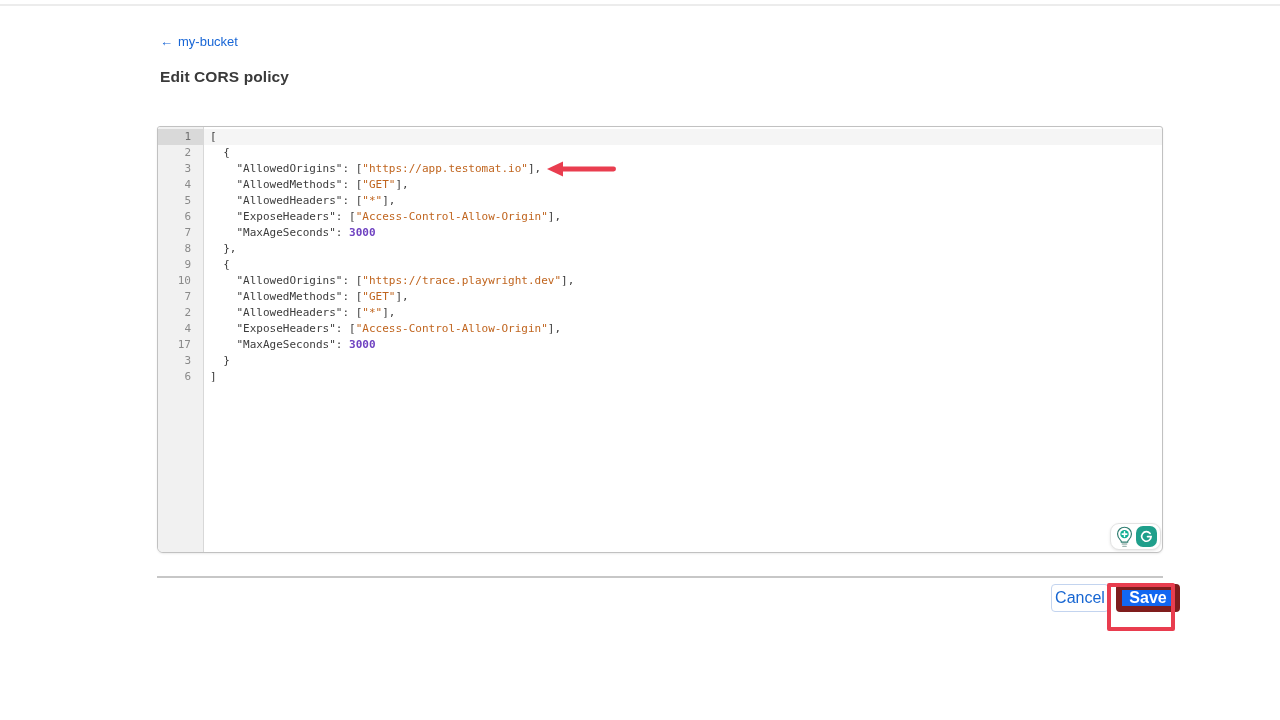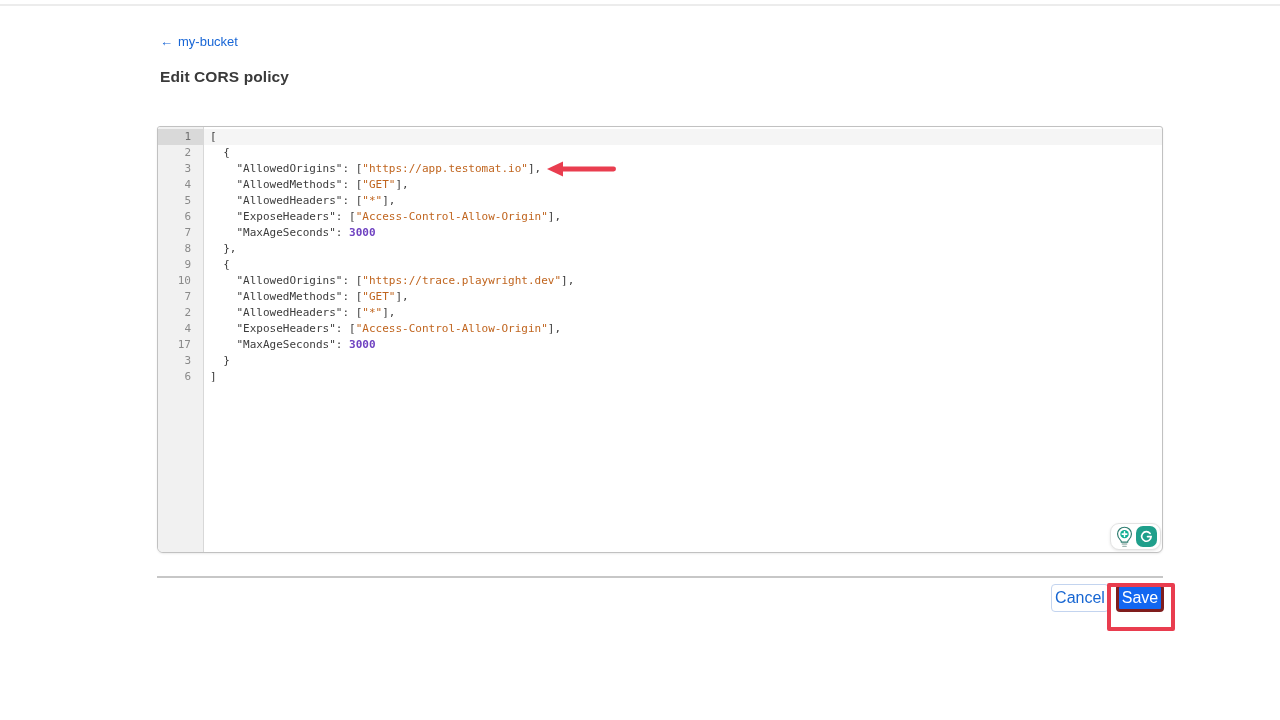--- a/index.html
+++ b/index.html
@@ -44,22 +44,22 @@
     display:flex; align-items:center; justify-content:center; cursor:pointer; border:none; }
 
   .divider { position:absolute; left:157px; top:576px; width:1006px; height:2px;
     background:#c7c7c7; }
 
   .btn { position:absolute; top:572px; height:28px; border-radius:4px;
     font-family:"Liberation Sans", sans-serif; font-size:16px; cursor:pointer;
     display:flex; align-items:center; justify-content:center;margin-top:12px; }
   .btn-cancel { left:1051px; width:58px; background:#ffffff;
     border:1px solid #c3d4ef; color:#1766d2; }
-  .btn-save { left:1116px; width:48px; background:#1267f1;
-    border:3px solid #7f1d1d; color:#ffffff; }
+  .btn-save { left:1116px; width:64px; background:#1267f1;
+    border:6px solid #7f1d1d; color:#ffffff;font-weight:bold; }
 
   .anno { position:absolute; pointer-events:none; }
   .anno-arrow { left:546px; top:160px; width:72px; height:18px; }
   .anno-box { left:1107px; top:583px; width:68px; height:48px;
     border:4px solid #e93d4f; border-radius:2px; }
 </style>
 </head>
 <body>
 
 <div class="top-hairline"></div>

